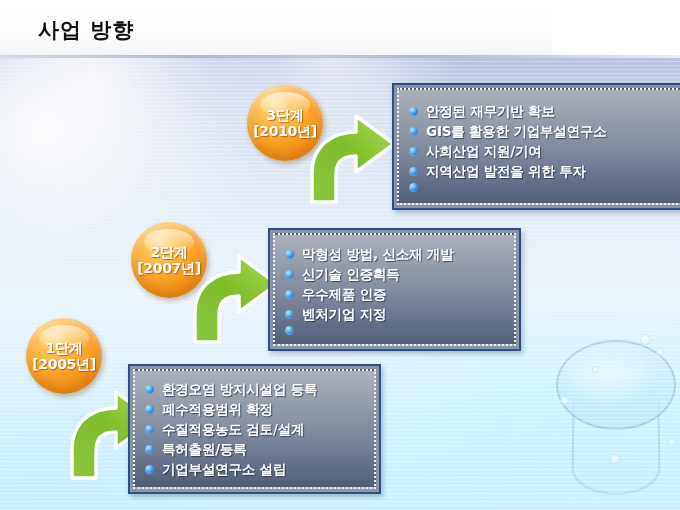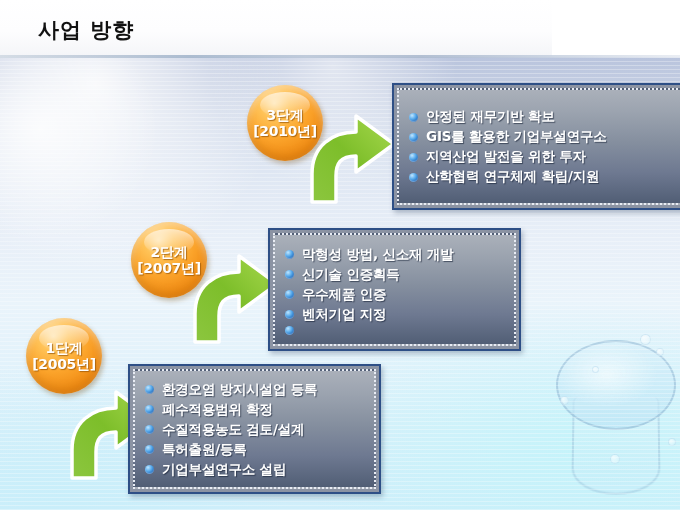--- a/index.html
+++ b/index.html
@@ -265,25 +265,28 @@
       <div class="line">
         <span class="bullet"></span>
         <span class="line-text">안정된 재무기반 확보</span>
       </div>
       <div class="line">
         <span class="bullet"></span>
         <span class="line-text">GIS를 활용한 기업부설연구소</span>
       </div>
       <div class="line">
         <span class="bullet"></span>
+        <span class="line-text">사회산업 지원/기여</span>
+      </div>
+      <div class="line">
+        <span class="bullet"></span>
         <span class="line-text">지역산업 발전을 위한 투자</span>
       </div>
       <div class="line">
         <span class="bullet"></span>
-        <span class="line-text">산학협력 연구체제 확립/지원</span>
       </div>
     </div>
   </div>
 
   <div class="badge" id="badge-2">
     <div class="badge-shine"></div>
     <div class="badge-stage">2단계</div>
     <div class="badge-year">[2007년]</div>
   </div>
 

